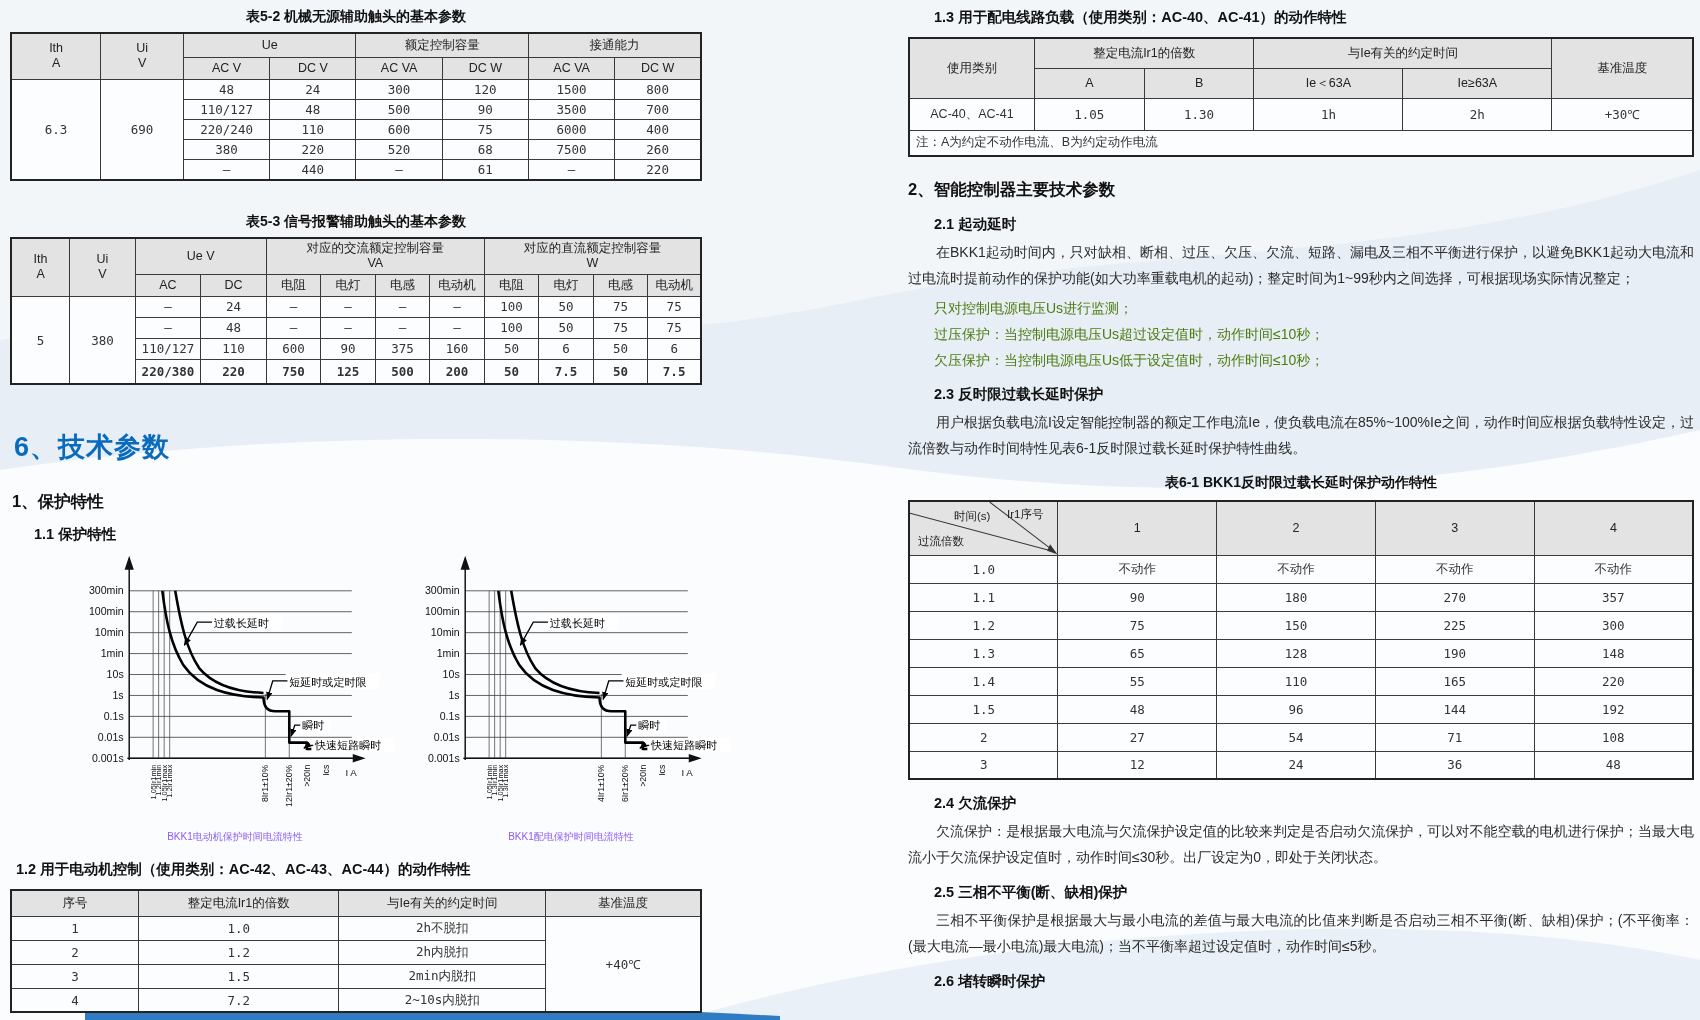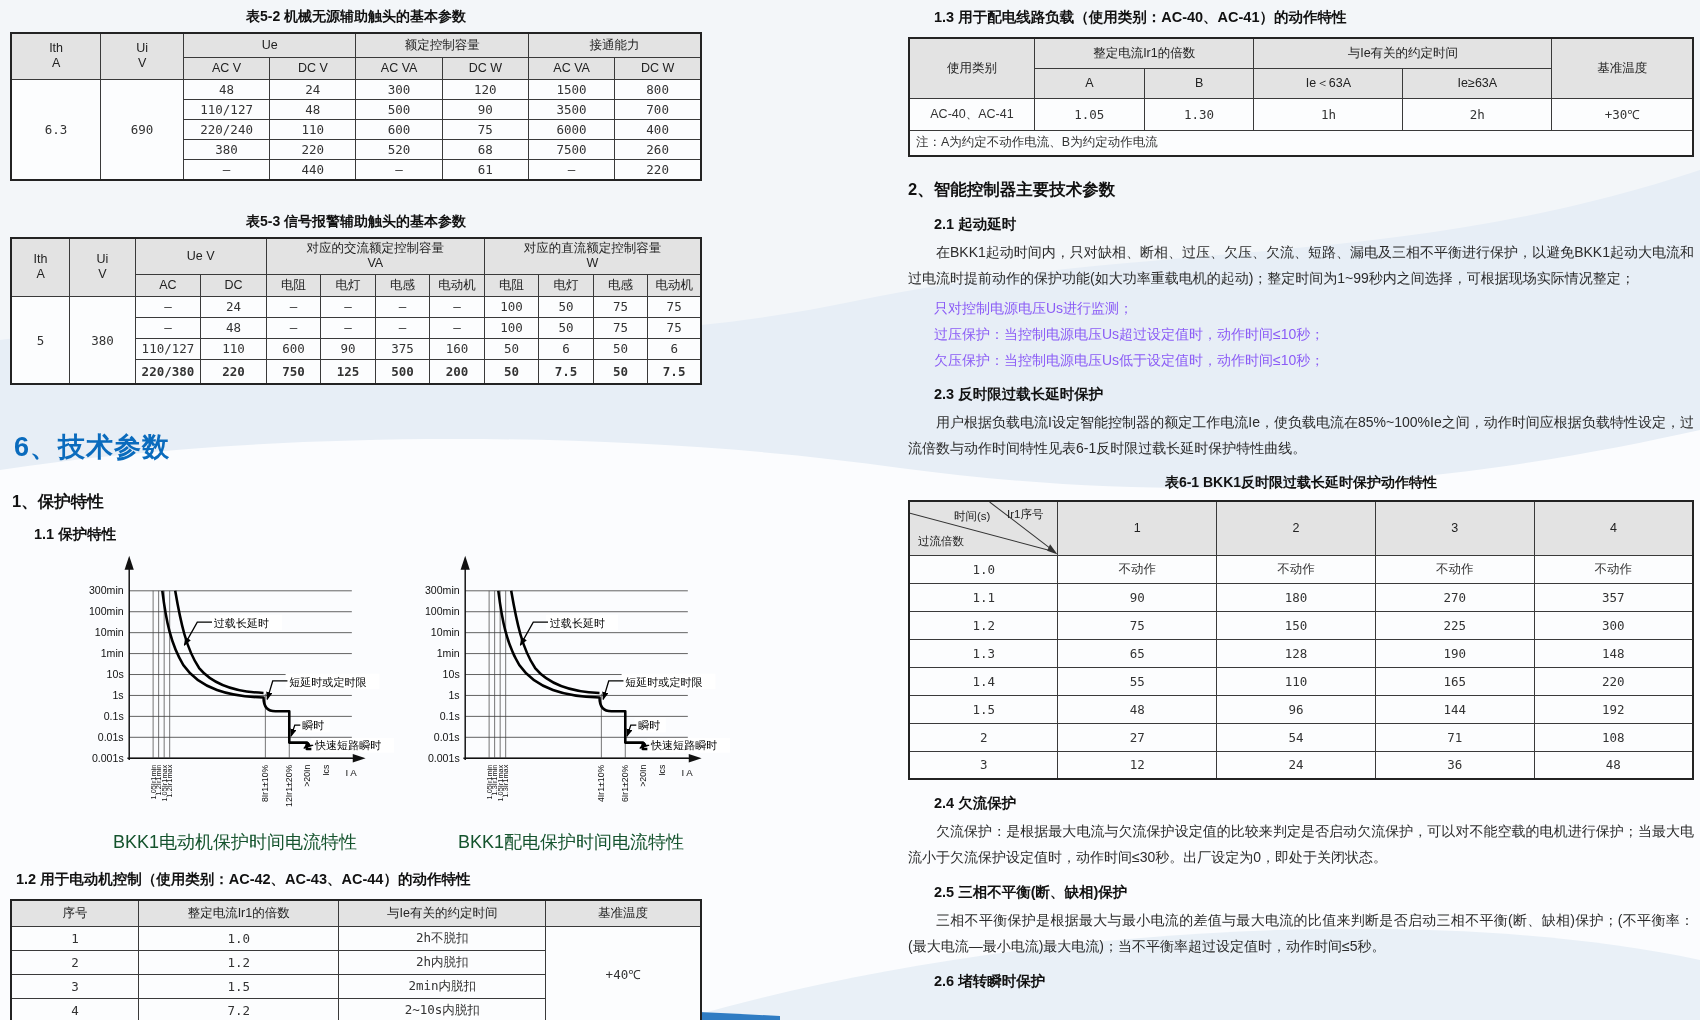--- a/index.html
+++ b/index.html
@@ -19,25 +19,25 @@
   th, td { border:1px solid #3a3a3a; text-align:center; vertical-align:middle; padding:2px 3px; }
   table { border:2px solid #232323; }
   th { background:#e3e3e3; font-weight:normal; font-size:12.5px; color:#222; }
   td { font-size:12.5px; color:#333; font-family:"DejaVu Sans Mono", monospace; }
   .hd2 { line-height:1.25; }
 
   .h-blue { color:#0a6bbd; font-size:27px; font-weight:bold; letter-spacing:1px; }
   .h-black { color:#111; font-size:16.5px; font-weight:bold; }
   .h-sub  { color:#111; font-size:14.5px; font-weight:bold; }
   .para { font-size:14px; line-height:1.85; color:#2b2b2b; text-indent:2em; text-align:justify; }
-  .line-ind { font-size:14px; line-height:1.85; color:#8b5cf6; margin-left:26px; }
+  .line-ind { font-size:14px; line-height:1.85; color:#4d7c0f; margin-left:26px; }
 
   .charts { display:flex; gap:14px; margin-left:64px; margin-top:10px; width:760px; }
   figure { display:flex; flex-direction:column; align-items:center; }
-  figcaption { font-size:18px; color:#14532d; margin-top:0px; }
+  figcaption { font-size:10px; color:#8b5cf6; margin-top:0px; }
   .chart-mount svg { display:block; }
 
   
   .corner { position:relative; padding:0; height:54px; }
   .corner svg { position:absolute; inset:0; width:100%; height:100%; }
   .corner span { position:absolute; font-size:11.5px; color:#222; font-family:"Liberation Sans",sans-serif; }
   .c-time { left:44px; top:7px; }
   .c-ir1  { right:14px; top:5px; }
   .c-mult { left:8px; bottom:6px; }
 

